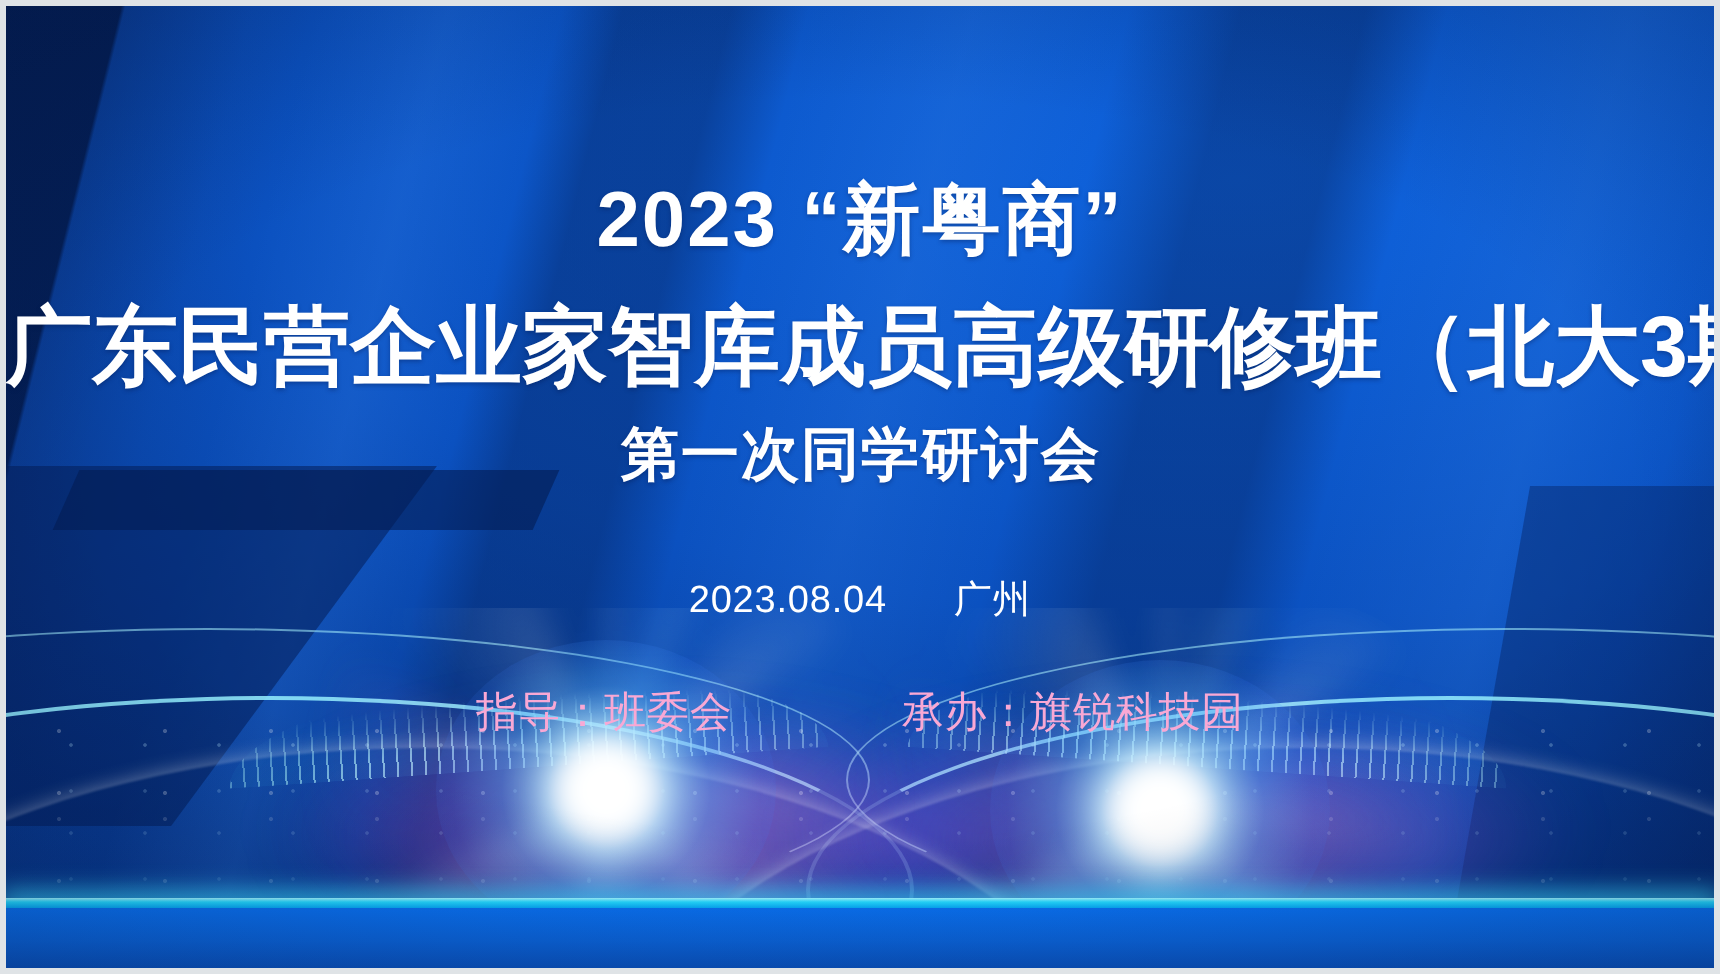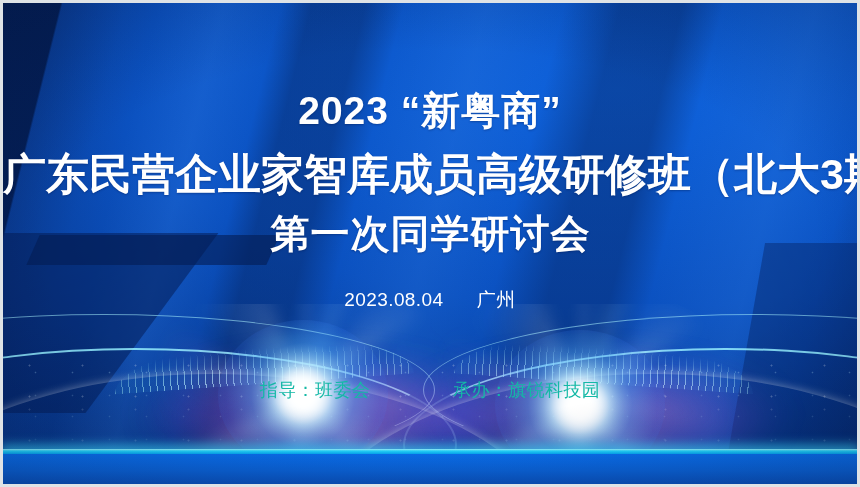--- a/index.html
+++ b/index.html
@@ -322,38 +322,37 @@
   }
   #title-line-2 {
     position: absolute;
     top: 150px; left: 0; right: 0;
     font-size: 43px;
     letter-spacing: 0px;
   }
   #title-line-3 {
     position: absolute;
     top: 211px; left: 1px; right: 0;
-    font-size: 39px;
+    font-size: 29px;
     letter-spacing: 1px;
   }
   #meta-line {
     position: absolute;
     top: 284px; left: 0; right: 0;
     color: #ffffff;
     font-size: 19px;
     letter-spacing: 0.4px;
   }
   #meta-line .meta-gap { display: inline-block; width: 22px; }
   #credits {
     position: absolute;
     top: 339px; left: 0; right: 0;
-    color: #14b8a6;
-    font-size: 18px;
+    color: #f9a8d4;
+    font-size: 21px;
     letter-spacing: 0.4px;
-    margin-top: 36px;
   }
   #credits .credit-gap { display: inline-block; width: 72px; }
 </style>
 </head>
 <body>
 
 <div id="poster">
 
   <div class="bg-layer" id="bg-base"></div>
   <div class="bg-layer" id="bg-diagonals"></div>

